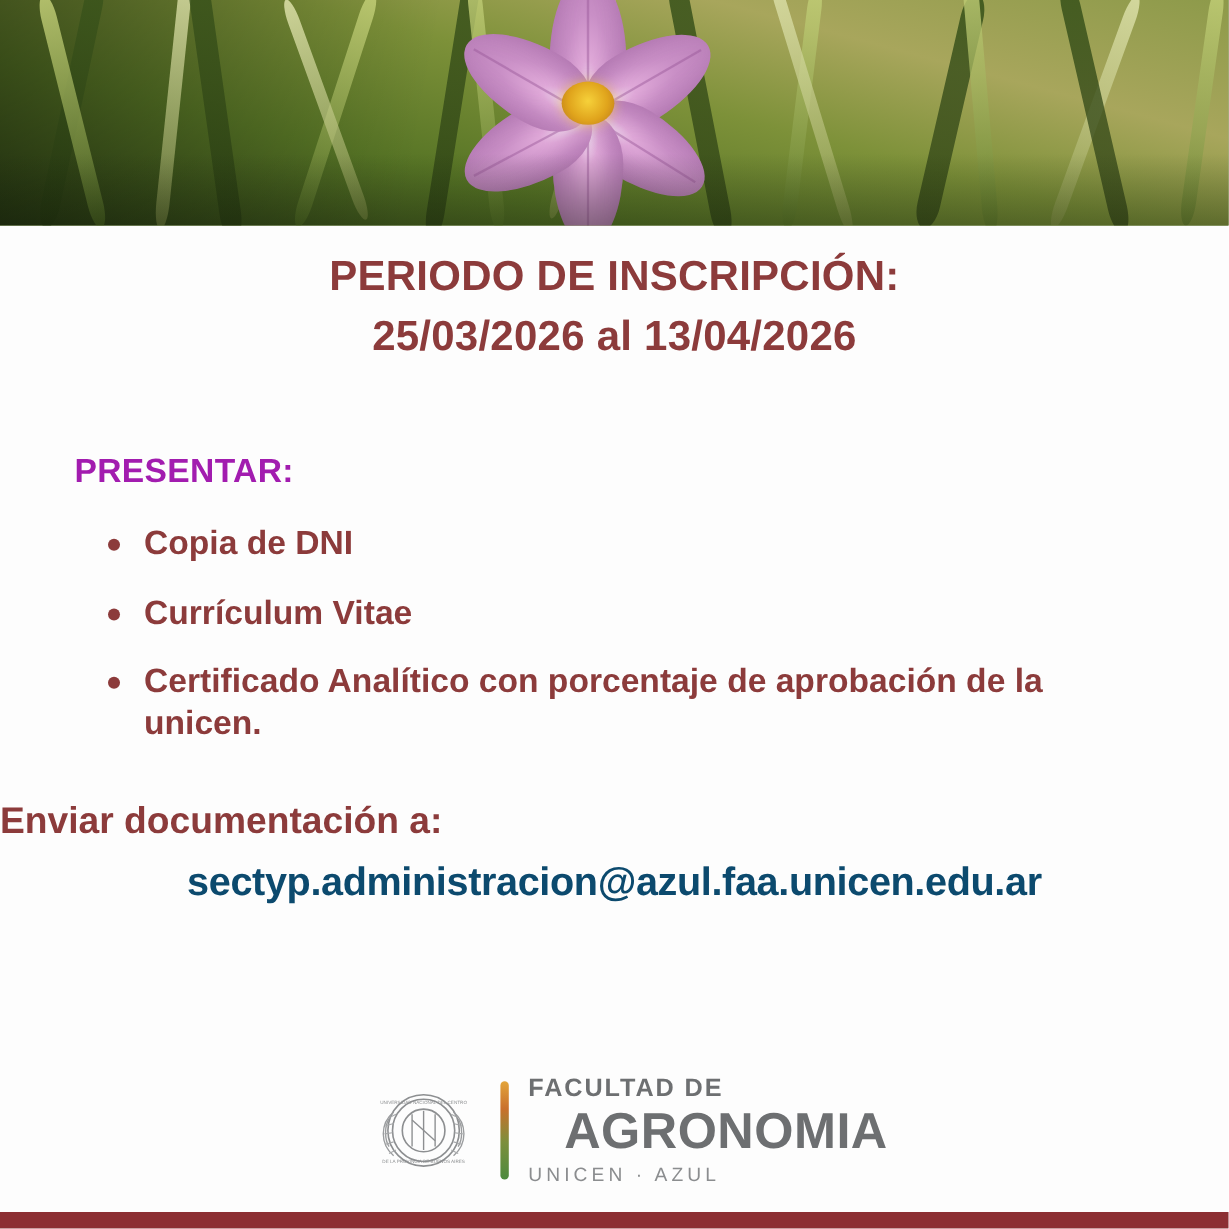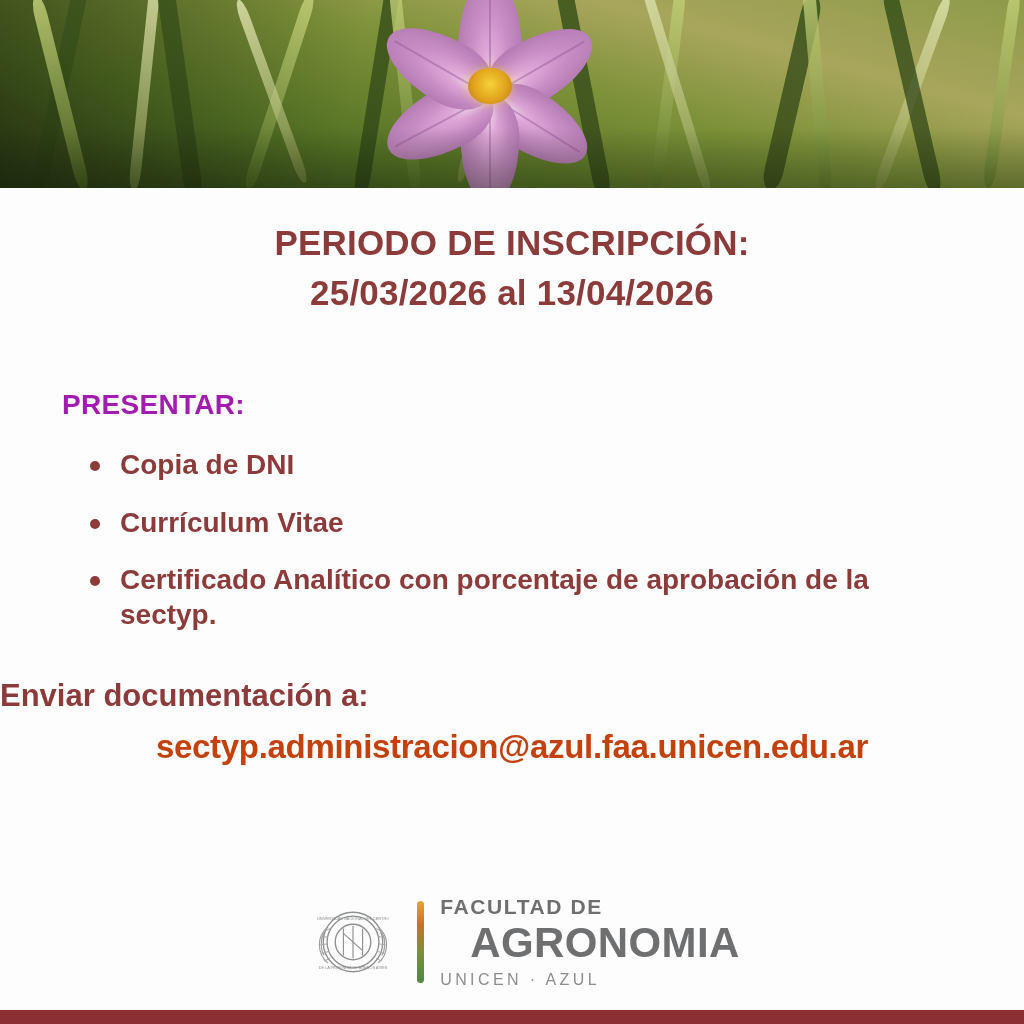--- a/index.html
+++ b/index.html
@@ -121,21 +121,21 @@
     width: 1024px;
     height: 836px;
     color: #8d3a3a;
   }
   .title {
     text-align: center;
     font-size: 35px;
     font-weight: bold;
     line-height: 1.42;
     color: #8c3b3b;
-    padding-top: 30px;
+    padding-top: 18px;
     letter-spacing: 0.2px;
   }
   .title .line2 { display: block; }
 
   .present-label {
     margin: 72px 0 0 62px;
     font-size: 28px;
     font-weight: bold;
     color: #a21caf;
     letter-spacing: 0.3px;
@@ -169,21 +169,21 @@
     text-align: left;
     font-size: 31px;
     font-weight: bold;
     color: #8c3b3b;
     margin-top: 46px;
   }
   .email {
     text-align: center;
     font-size: 33px;
     font-weight: bold;
-    color: #c2410c;
+    color: #0c4a6e;
     margin-top: 14px;
     letter-spacing: -0.3px;
   }
 
   
   .footer {
     position: absolute;
     left: 0;
     right: 0;
     bottom: 34px;
@@ -281,21 +281,21 @@
     <div class="title">
       <span>PERIODO DE INSCRIPCIÓN:</span>
       <span class="line2">25/03/2026 al 13/04/2026</span>
     </div>
 
     <div class="present-label">PRESENTAR:</div>
 
     <ul class="req-list">
       <li>Copia de DNI</li>
       <li>Currículum Vitae</li>
-      <li>Certificado Analítico con porcentaje de aprobación de la sectyp.</li>
+      <li>Certificado Analítico con porcentaje de aprobación de la unicen.</li>
     </ul>
 
     <div class="send-label">Enviar documentación a:</div>
     <div class="email">sectyp.administracion@azul.faa.unicen.edu.ar</div>
 
     <div class="footer">
       <div class="crest">
         <svg viewBox="0 0 100 100" width="96" height="96" aria-hidden="true">
           <g fill="none" stroke="#8d8f91" stroke-width="1.4">
             <circle cx="50" cy="50" r="31"></circle>

